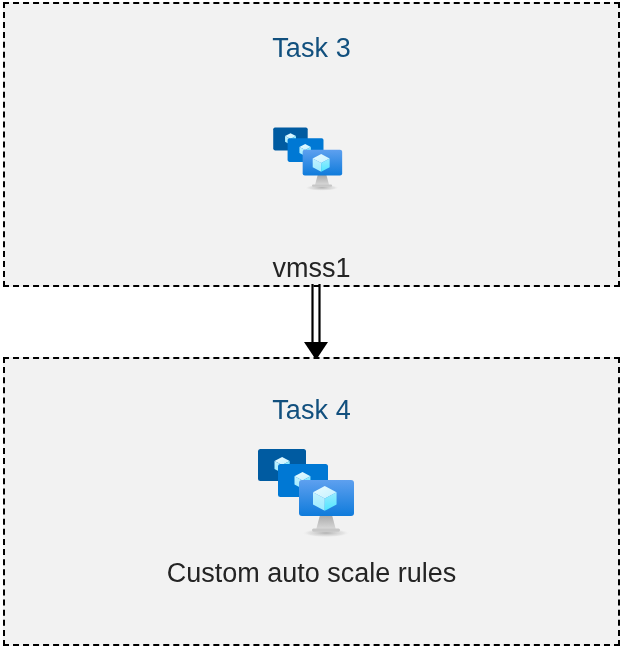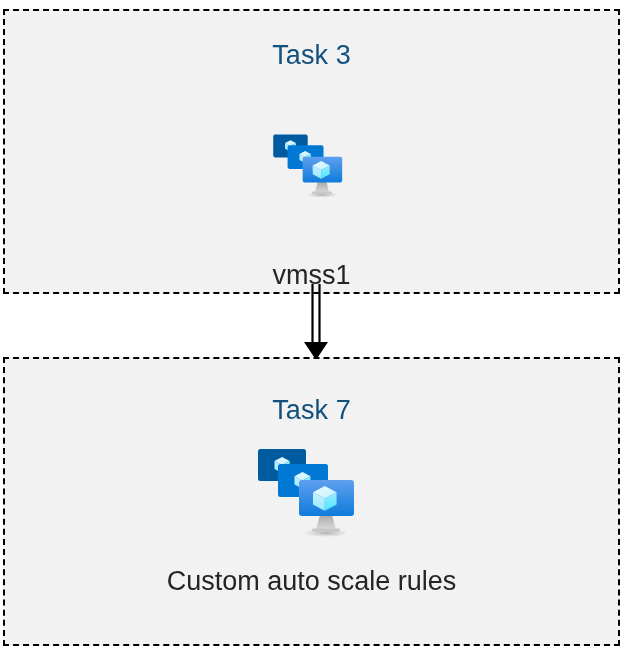--- a/index.html
+++ b/index.html
@@ -31,21 +31,21 @@
     box-sizing: border-box;
     background: #f2f2f2;
     border: 2px dashed #000000;
     display: flex;
     flex-direction: column;
     align-items: center;
   }
 
   #task-box-3 {
     left: 3px;
-    top: 9px;
+    top: 2px;
     width: 617px;
     height: 285px;
     gap: 44px;
   }
 
   #task-box-4 {
     left: 3px;
     top: 357px;
     width: 617px;
     height: 289px;
@@ -67,21 +67,21 @@
   .task-caption {
     color: #242424;
     font-size: 27px;
     line-height: 1.22;
     text-align: left;
     font-weight: 400;
     user-select: none;
   }
 
   #task-box-3 .task-caption { margin-top: 16px; }
-  #task-box-4 .task-caption { margin-top: 26px; }
+  #task-box-4 .task-caption { margin-top: 18px; }
 
   
   .vmss-icon {
     display: block;
   }
   #task-box-3 .vmss-icon { margin-top: 20px; }
   #task-box-4 .vmss-icon { margin-top: 23px; }
 
   
   .connector {
@@ -175,21 +175,21 @@
   <svg class="connector" viewBox="0 0 40 78">
 
     <line x1="16.5" y1="0" x2="16.5" y2="60" stroke="#000000" stroke-width="2.2"></line>
     <line x1="23.5" y1="0" x2="23.5" y2="60" stroke="#000000" stroke-width="2.2"></line>
 
     <polygon points="8,58 32,58 20,76" fill="#000000"></polygon>
   </svg>
 
   <div class="task-box" id="task-box-4">
 
-    <div class="task-title">Task 7</div>
+    <div class="task-title">Task 4</div>
 
     <svg class="vmss-icon" width="110" height="92" viewBox="0 0 110 92">
       <defs>
         <linearGradient id="frontScreenGrad4" x1="0" y1="0" x2="0" y2="1">
           <stop offset="0%" stop-color="#5ea0ef"></stop>
           <stop offset="100%" stop-color="#0f7bdb"></stop>
         </linearGradient>
         <linearGradient id="standGrad4" x1="0" y1="0" x2="0" y2="1">
           <stop offset="0%" stop-color="#a8a8a8"></stop>
           <stop offset="100%" stop-color="#dcdcdc"></stop>

